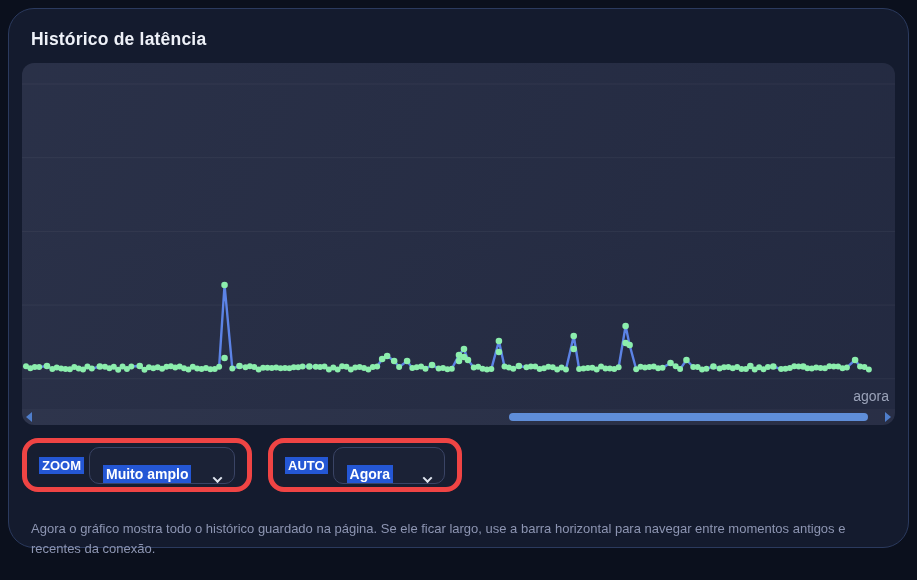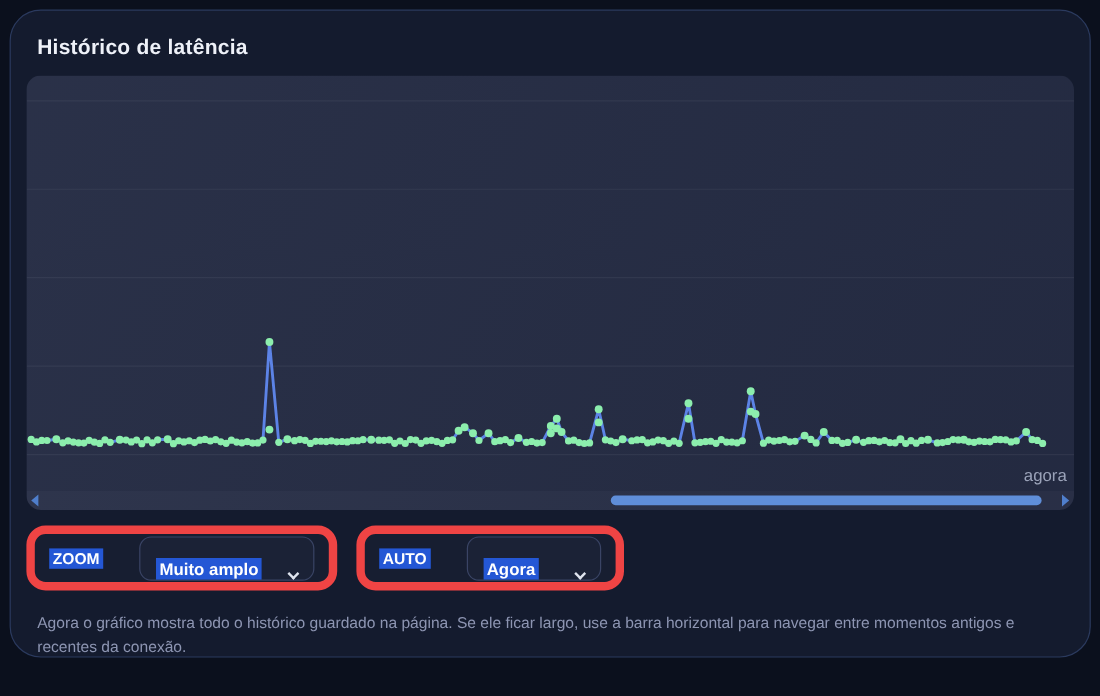--- a/index.html
+++ b/index.html
@@ -75,24 +75,24 @@
   }
   .controls {
     display: flex;
     align-items: stretch;
     gap: 16px;
     margin-top: 13px;
   }
   .pill {
     display: flex;
     align-items: center;
-    gap: 30px;
+    gap: 5px;
     height: 54px;
     padding: 8px 12px;
-    border: 7px solid #ef4444;
+    border: 5px solid #ef4444;
     border-radius: 16px;
     background: rgba(255,255,255,0.015);
   }
   .pill.reading { margin-left: 8px; padding-right: 16px; }
   .ctl-label {
     font-size: 13px;
     font-weight: 700;
     color: #ffffff;
     white-space: nowrap;
   }
@@ -125,21 +125,21 @@
     transform: rotate(45deg) translate(-1px,-1px);
     margin-left: 16px;
     flex: none;
   }
   .reading-value {
     color: #cdd3e2;
     font-size: 13.5px;
     white-space: nowrap;
   }
   .footer-text {
-    margin: 17px 9px 0 9px;
+    margin: 27px 9px 0 9px;
     color: var(--muted, #8d95b2);
     font-size: 13px;
     line-height: 1.55;
     max-width: 880px;
   }
 </style>
 </head>
 <body>
 
 <div class="panel">

